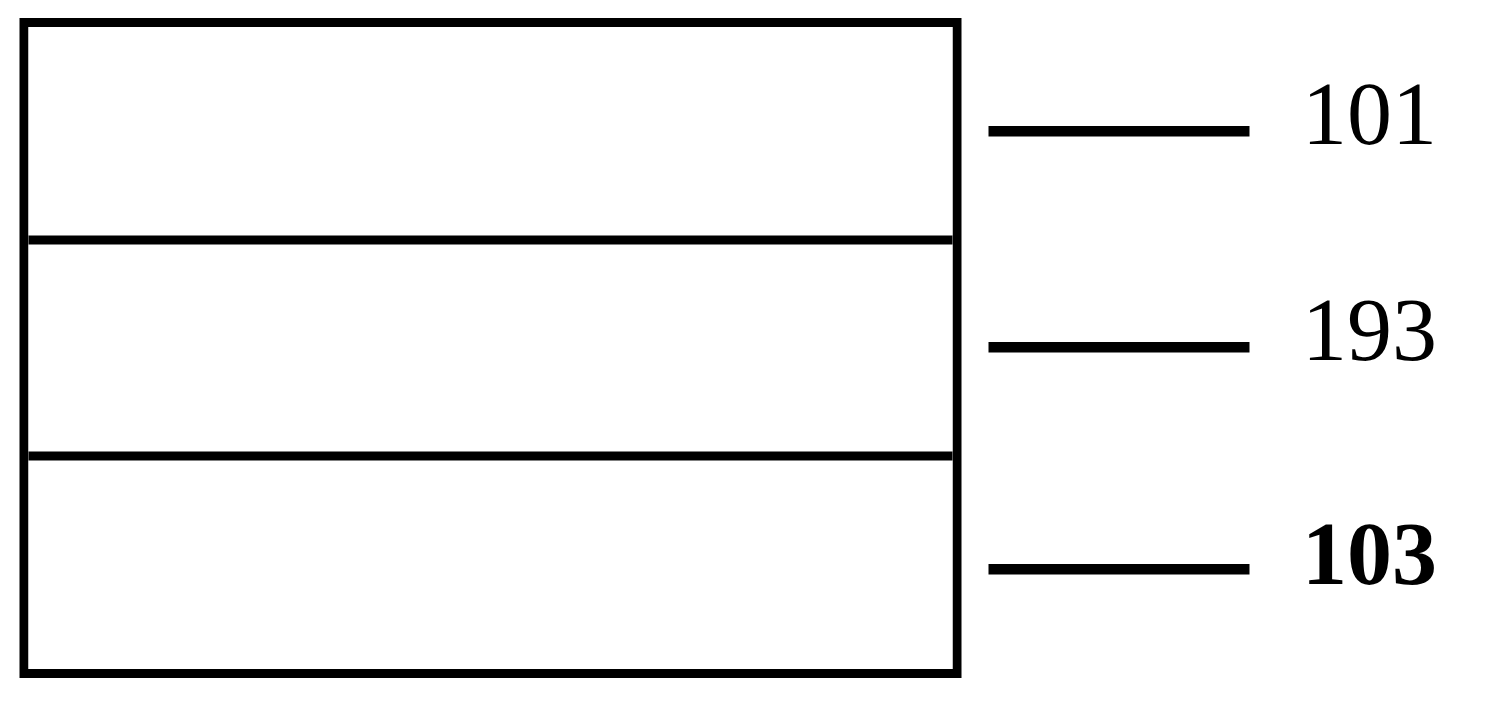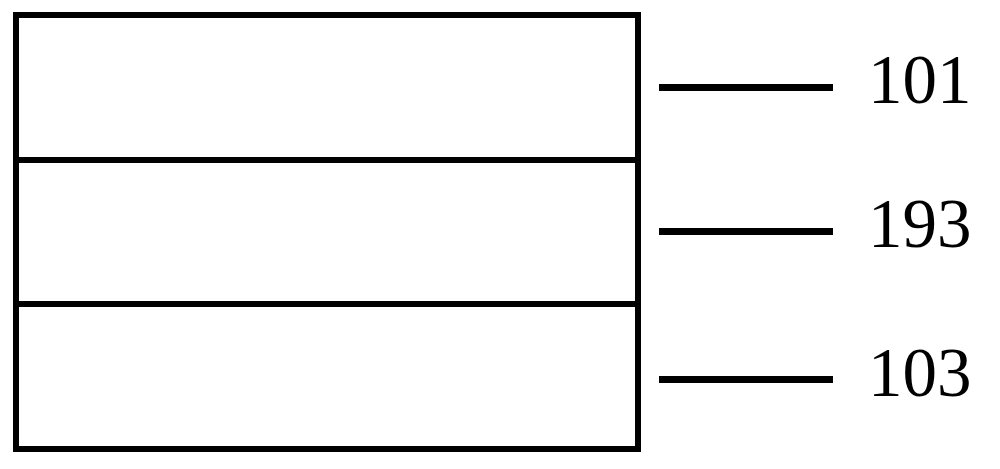--- a/index.html
+++ b/index.html
@@ -44,31 +44,31 @@
     background: #000000;
   }
   .leader.l1 { top: 84px; }
   .leader.l2 { top: 228px; }
   .leader.l3 { top: 376px; }
   
   .ref-label {
     position: absolute;
     left: 868px;
     width: 130px;
-    font-size: 69px;
+    font-size: 60px;
     line-height: 1;
     color: #000000;
     text-align: left;
     letter-spacing: 0px;
     white-space: nowrap;
     user-select: none;
   }
   .ref-label.t1 { top: 46px; }
   .ref-label.t2 { top: 190px; }
-  .ref-label.t3 { top: 339px; }
+  .ref-label.t3 { top: 339px; font-weight: bold; }
 </style>
 </head>
 <body>
 
 <div class="canvas">
 
   <div class="stack">
     <div class="layer"></div>
     <div class="layer"></div>
     <div class="layer"></div>

